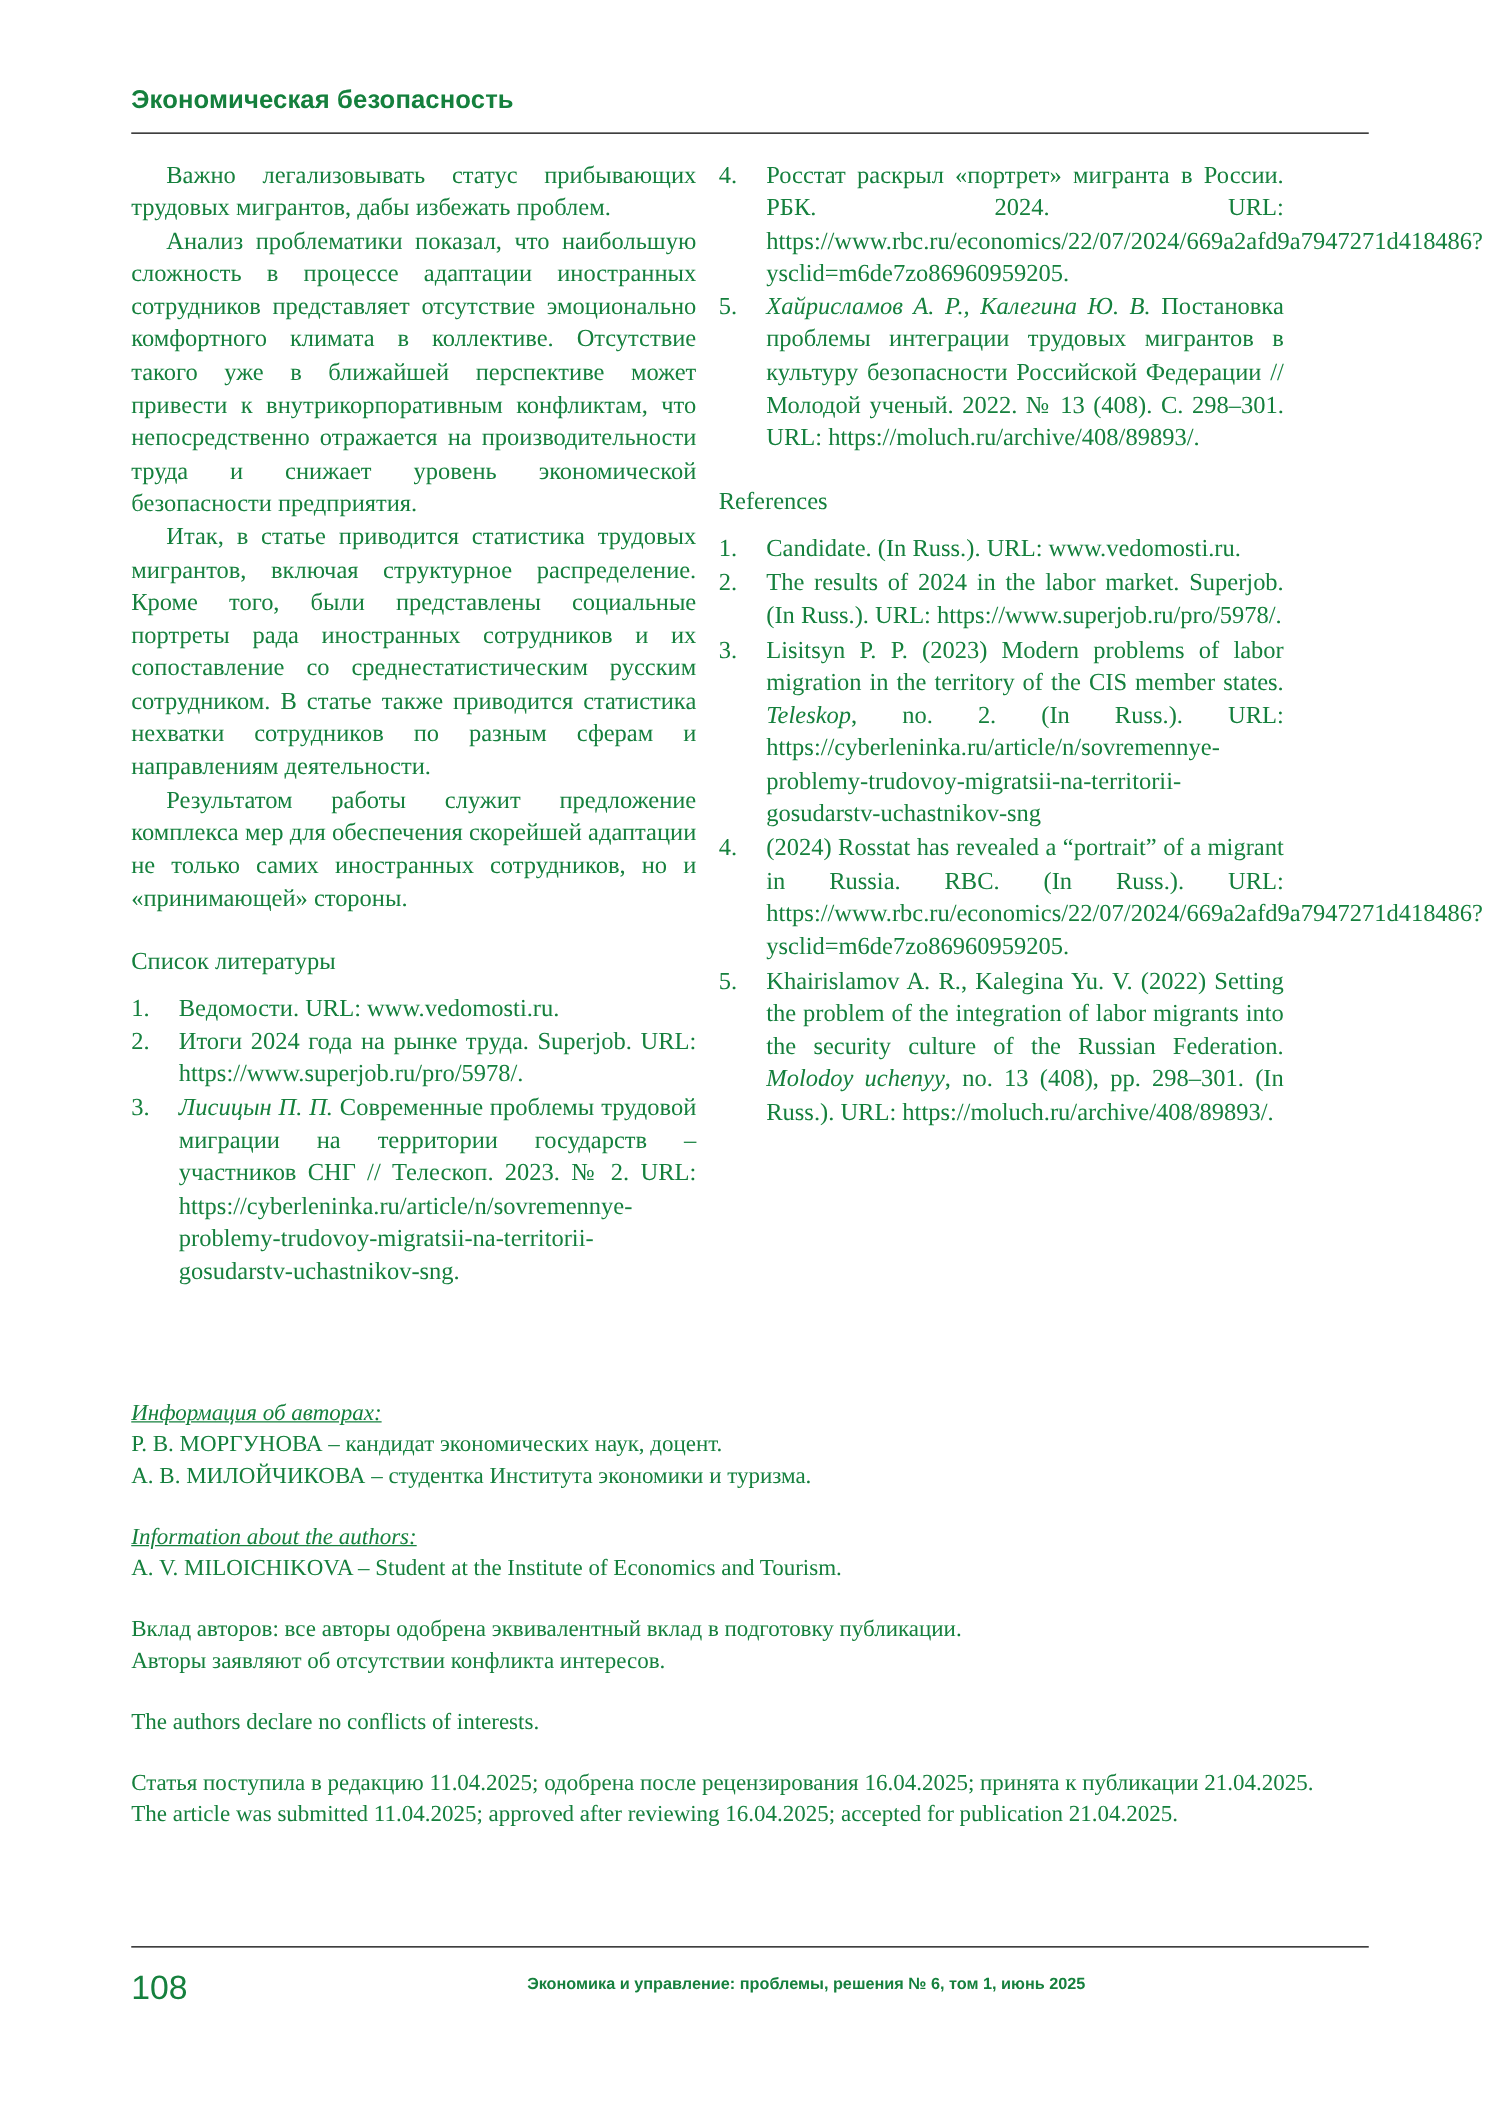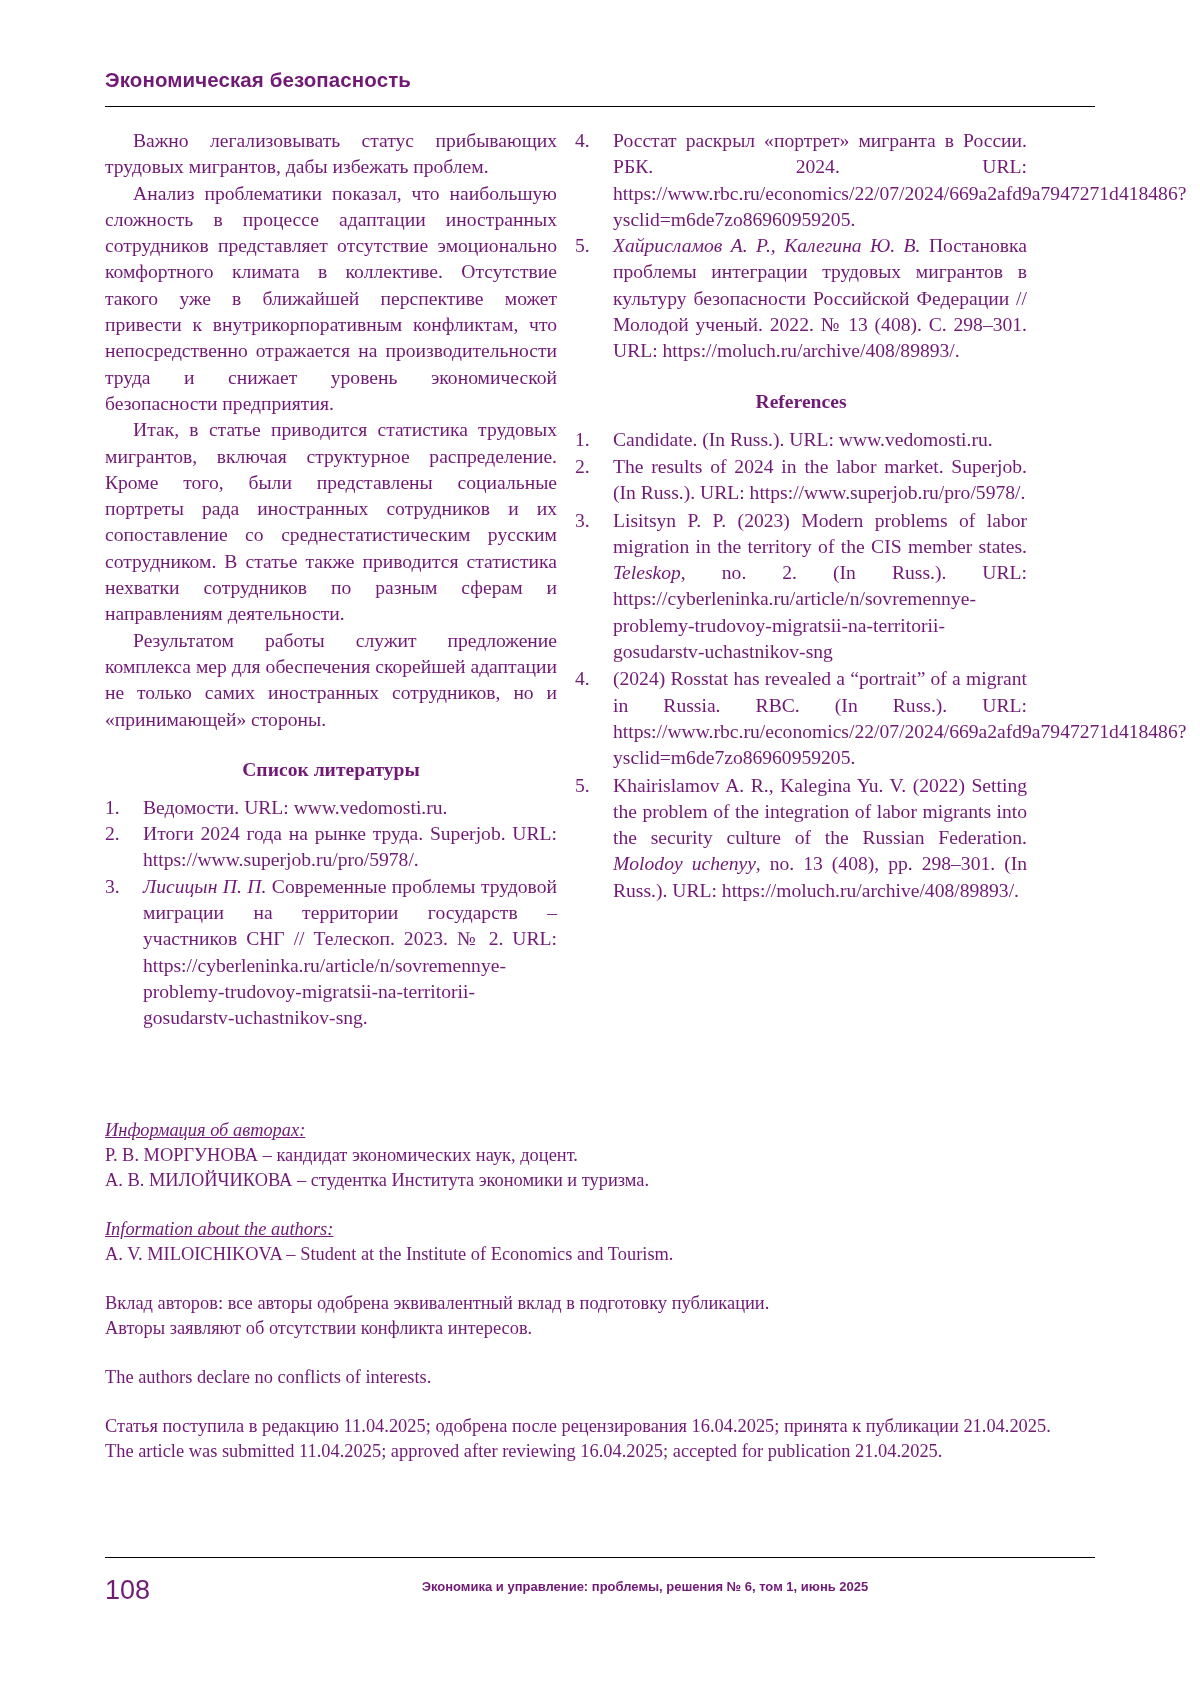--- a/index.html
+++ b/index.html
@@ -7,21 +7,21 @@
     padding: 0;
     background: #ffffff;
   }
   .page {
     position: relative;
     width: 1200px;
     height: 1698px;
     margin: 0 auto;
     background: #ffffff;
     font-family: "Liberation Serif", serif;
-    color: #701a75;
+    color: #15803d;
     box-sizing: border-box;
     padding: 0;
   }
   .content {
     position: absolute;
     left: 105px;
     right: 105px;
     top: 0;
     bottom: 0;
   }
@@ -91,22 +91,22 @@
     margin: 0;
     text-align: justify;
     text-justify: inter-word;
     font-size: 19.6px;
     line-height: 26.3px;
     text-indent: 28px;
     hyphens: auto;
   }
   .section-title {
     margin: 26px 0 14px 0;
-    text-align: center;
-    font-weight: bold;
+    text-align: left;
+    font-weight: normal;
     font-size: 19.6px;
   }
   .refs {
     margin: 0;
     padding: 0;
     list-style: none;
   }
   .refs li {
     position: relative;
     padding-left: 38px;

